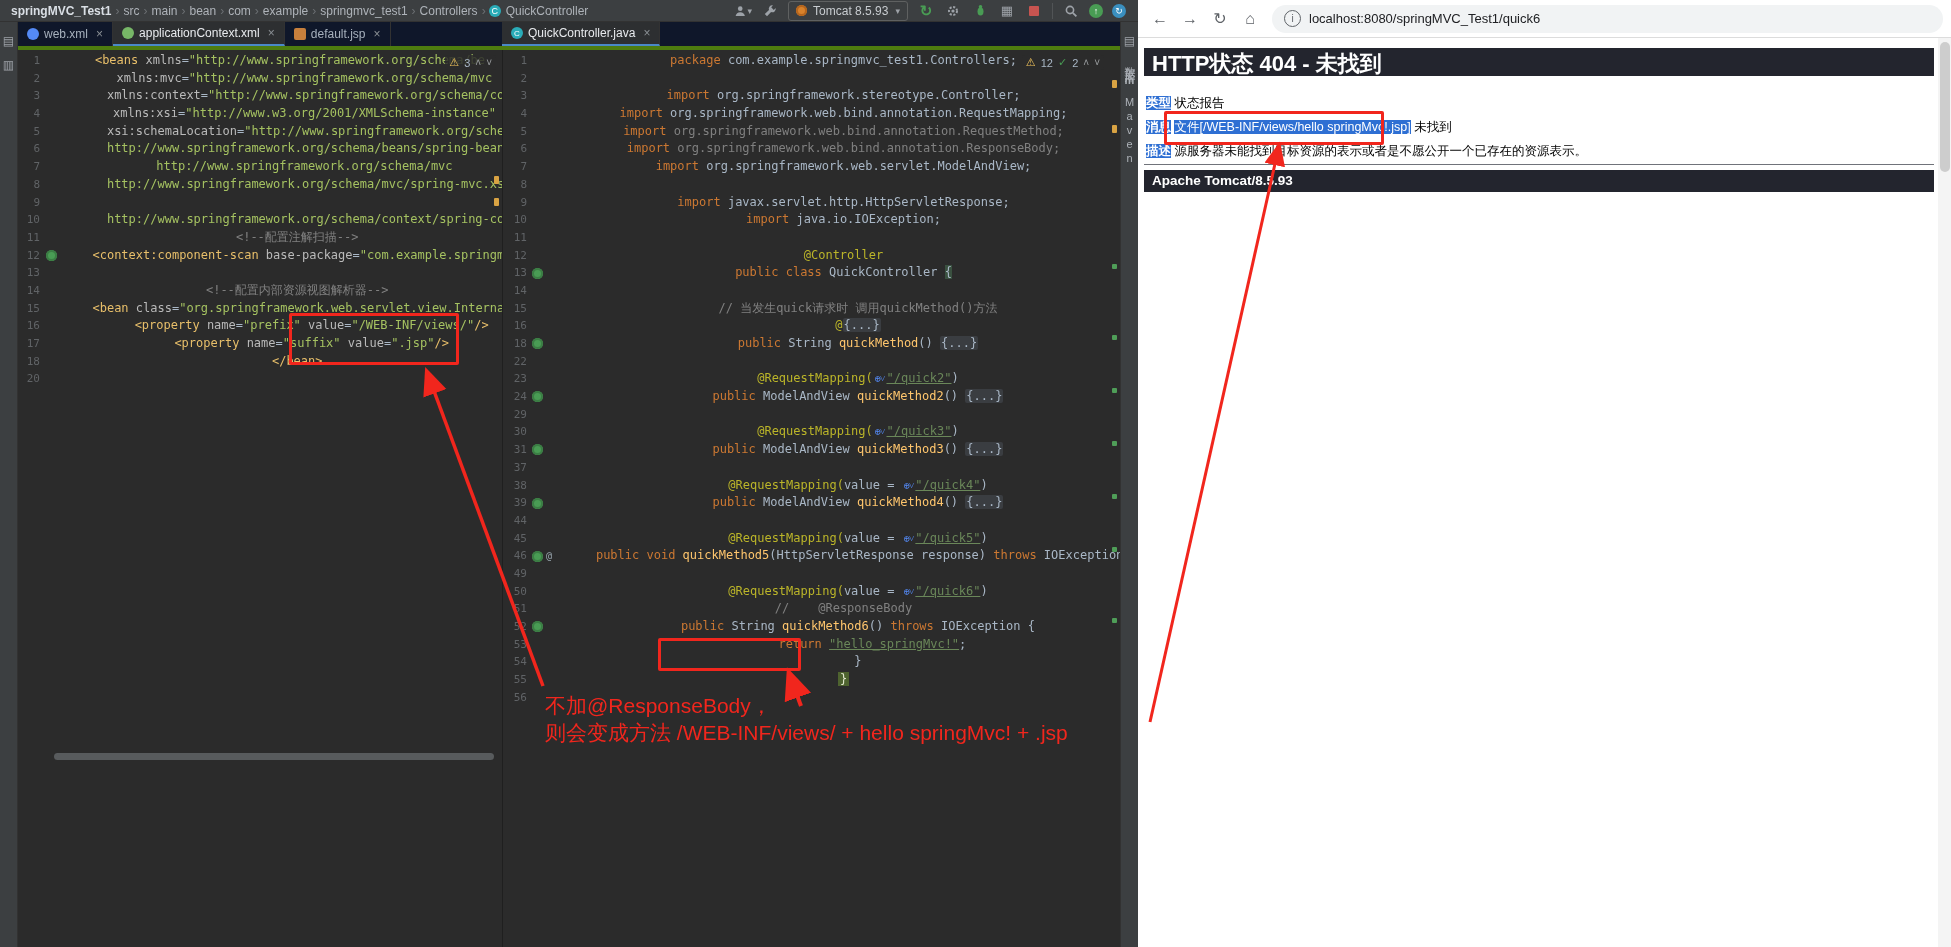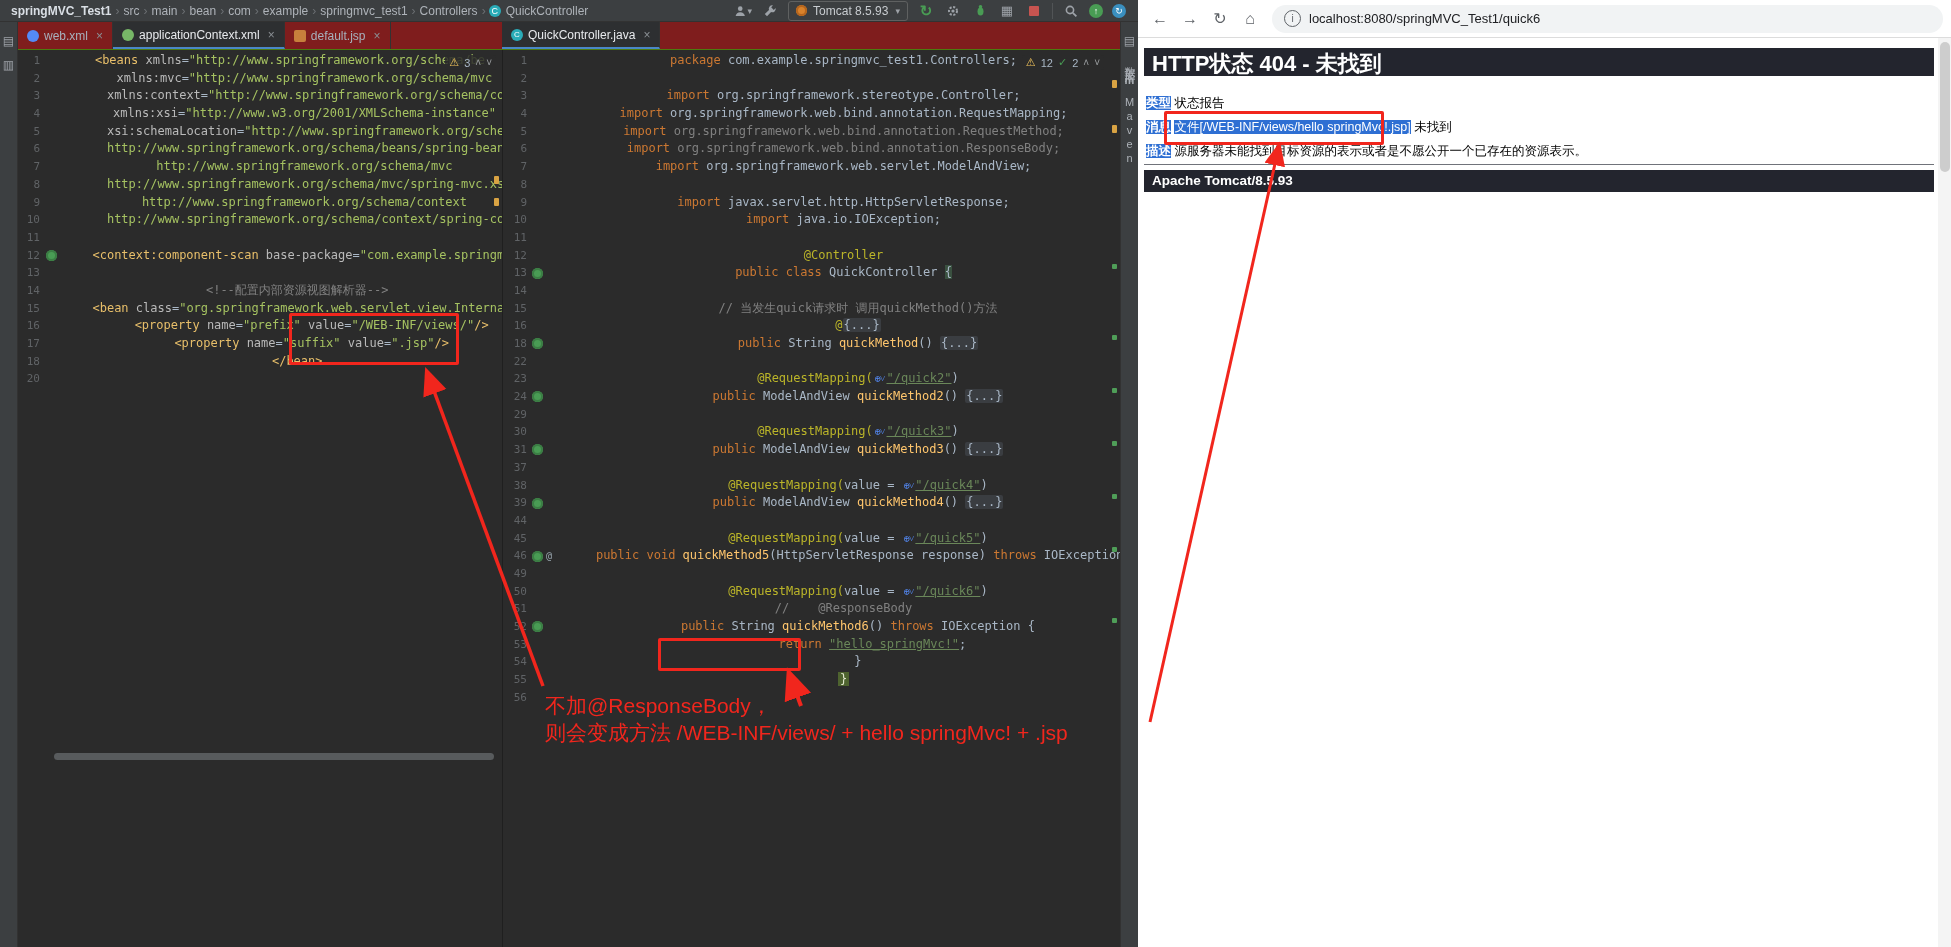--- a/index.html
+++ b/index.html
@@ -20,21 +20,21 @@
   .tomcat-dot{width:11px;height:11px;border-radius:50%;background:#d9822b;box-shadow:inset 0 0 0 2px #b5651d;}
   .glyph-green{color:#499c54;font-size:15px;font-weight:bold;}
   .stopsq{width:10px;height:10px;background:#c75450;border-radius:1px;display:inline-block;}
   .covsq{color:#9da2a8;font-size:13px;}
   .tb-sep{width:1px;height:16px;background:#515456;}
   .cicon{width:14px;height:14px;border-radius:50%;display:inline-flex;align-items:center;justify-content:center;font-size:9px;color:#fff;}
   .cicon.green{background:#499c54;}
   .cicon.teal{background:#3a8fbf;}
 
   
-  .tabgroup{position:absolute;top:22px;height:28px;background:#7f1d1d;border-bottom:1px solid #4d7c0f;display:flex;align-items:stretch;box-sizing:border-box;}
+  .tabgroup{position:absolute;top:22px;height:28px;background:#0f172a;border-bottom:4px solid #4d7c0f;display:flex;align-items:stretch;box-sizing:border-box;}
   #tabs-left{left:18px;width:484px;}
   #tabs-right{left:502px;width:618px;}
   .tab{display:flex;align-items:center;gap:5px;padding:0 9px;font-size:12px;color:#a7b1bd;border-right:1px solid #323232;cursor:default;box-sizing:border-box;}
   .tab.active{background:#2d2f31;color:#e8eaed;border-bottom:2px solid #4a88c7;}
   .tclose{color:#8a8f94;margin-left:3px;font-size:12px;}
   .ti{width:12px;height:12px;display:inline-flex;align-items:center;justify-content:center;border-radius:2px;font-size:8px;}
   .ti-webxml{background:#548af7;color:#fff;border-radius:50%;}
   .ti-spring{background:#77b767;border-radius:50%;}
   .ti-jsp{background:#c77f3c;color:#fff;}
   .ti-class{background:#2aacb8;color:#fff;border-radius:50%;font-size:8px;}
@@ -268,30 +268,30 @@
             <span class="lcode"><span class="tk-ind">    </span><span class="tk-str">http://www.springframework.org/schema/mvc</span></span>
           </div>
           <div class="crow">
             <span class="lnum">8</span>
             <span class="licon"></span>
             <span class="lcode"><span class="tk-ind">    </span><span class="tk-str">http://www.springframework.org/schema/mvc/spring-mvc.xsd</span></span>
           </div>
           <div class="crow">
             <span class="lnum">9</span>
             <span class="licon"></span>
-            <span class="lcode"><span class="tk-ind">    </span><span class="tk-str">http://www.springframework.org/schema/context</span></span>
           </div>
           <div class="crow">
             <span class="lnum">10</span>
             <span class="licon"></span>
             <span class="lcode"><span class="tk-ind">    </span><span class="tk-str">http://www.springframework.org/schema/context/spring-contex</span></span>
           </div>
           <div class="crow">
             <span class="lnum">11</span>
             <span class="licon"></span>
+            <span class="lcode"><span class="tk-ind">  </span><span class="tk-cm">&lt;!--配置注解扫描--&gt;</span></span>
           </div>
           <div class="crow">
             <span class="lnum">12</span>
             <span class="licon">
               <span class="gicon"></span>
             </span>
             <span class="lcode"><span class="tk-ind">  </span><span class="tk-tag">&lt;context:component-scan </span><span class="tk-attr">base-package</span><span class="tk-eq">=</span><span class="tk-str">"com.example.springmvc_te</span></span>
           </div>
           <div class="crow">
             <span class="lnum">13</span>

